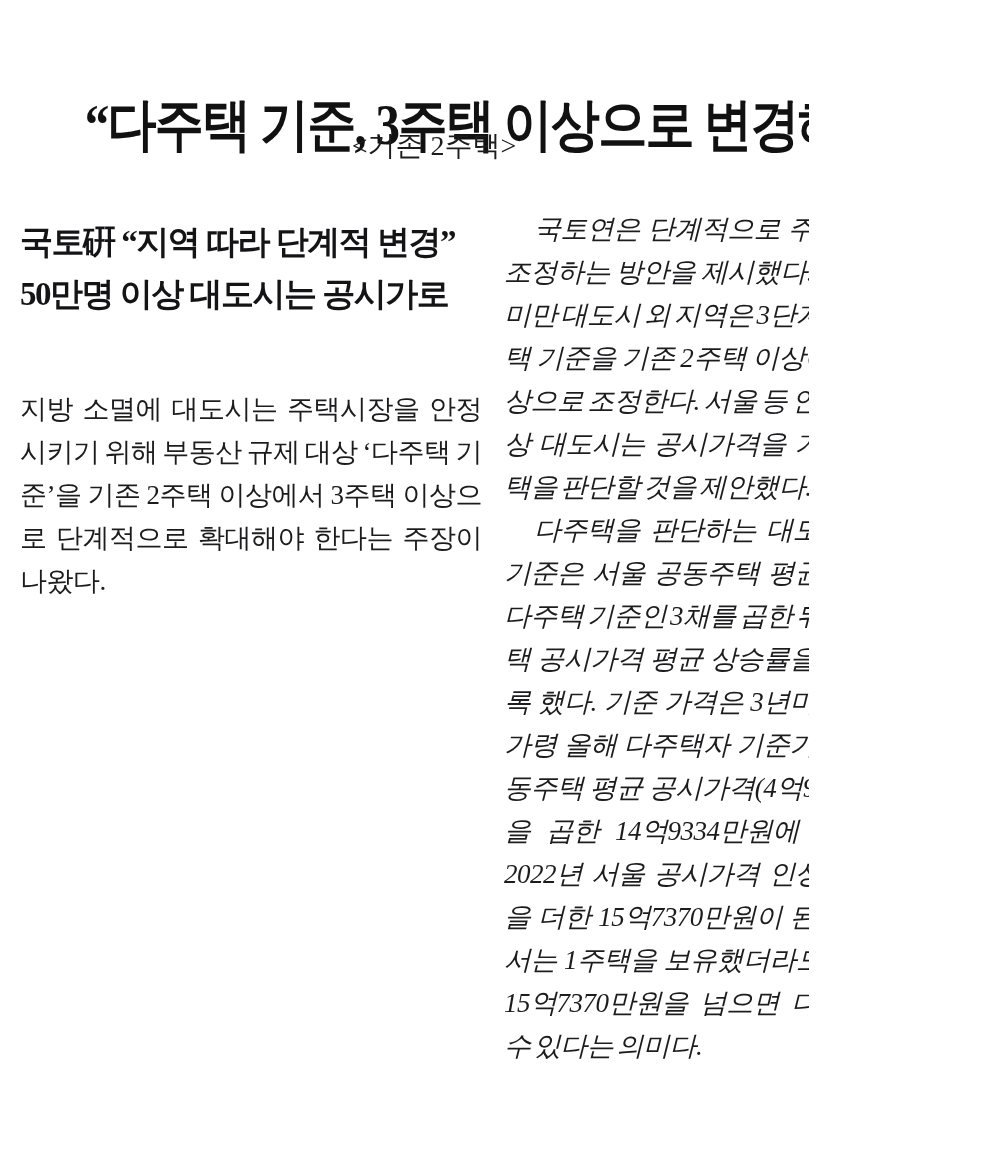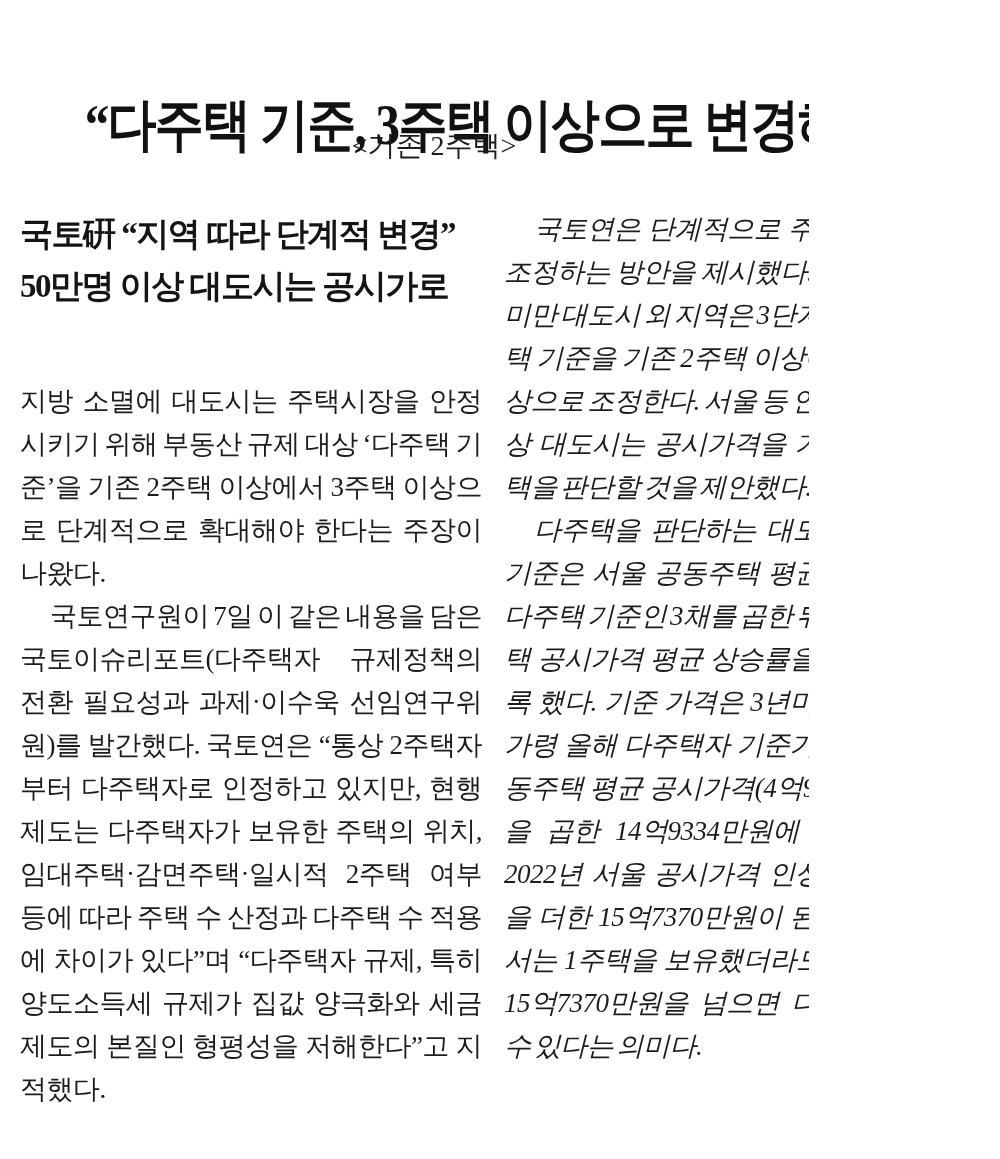--- a/index.html
+++ b/index.html
@@ -47,21 +47,21 @@
     top: 208px;
   }
   .col-left  { left: 20px;  width: 462px; }
   .col-right { left: 504px; width: 458px; font-style: italic; }
   .col-head {
     font-size: 33px;
     line-height: 52px;
     font-weight: 700;
     letter-spacing: -1.5px;
     color: #141416;
-    margin: 0 0 68px 0;
+    margin: 8px 0 68px 0;
   }
   .body-text p {
     margin: 0;
     font-size: 27px;
     line-height: 43px;
     text-align: justify;
     letter-spacing: -0.5px;
     word-spacing: -3px;
     color: #1c1c1e;
   }
@@ -83,21 +83,20 @@
 
   <div class="deck">&lt;기존 2주택&gt;</div>
 
   <div class="col col-left">
     <div class="col-head">
       <div>국토硏 “지역 따라 단계적 변경”</div>
       <div>50만명 이상 대도시는 공시가로</div>
     </div>
     <div class="body-text">
       <p>지방 소멸에 대도시는 주택시장을 안정시키기 위해 부동산 규제 대상 ‘다주택 기준’을 기존 2주택 이상에서 3주택 이상으로 단계적으로 확대해야 한다는 주장이 나왔다.</p>
-      <p class="indent">국토연구원이 7일 이 같은 내용을 담은 국토이슈리포트(다주택자 규제정책의 전환 필요성과 과제·이수욱 선임연구위원)를 발간했다. 국토연은 “통상 2주택자부터 다주택자로 인정하고 있지만, 현행 제도는 다주택자가 보유한 주택의 위치, 임대주택·감면주택·일시적 2주택 여부 등에 따라 주택 수 산정과 다주택 수 적용에 차이가 있다”며 “다주택자 규제, 특히 양도소득세 규제가 집값 양극화와 세금 제도의 본질인 형평성을 저해한다”고 지적했다.</p>
     </div>
   </div>
 
   <div class="col col-right">
     <div class="body-text">
       <p class="indent">국토연은 단계적으로 주택 수 기준을 조정하는 방안을 제시했다. 인구 50만 명 미만 대도시 외 지역은 3단계에 걸쳐 다주택 기준을 기존 2주택 이상에서 3주택 이상으로 조정한다. 서울 등 인구 50만 명 이상 대도시는 공시가격을 기준으로 다주택을 판단할 것을 제안했다.</p>
       <p class="indent">
         <span>다주택을 판단하는 대도시의 공시가 기준은 서울 공동주택 평균 공시가격에 다주택 기준인 3채를 곱한 뒤 매년 공동주택 공시가격 평균 상승률을 더해 구하도록 했다. 기준 가격은 3년마다 갱신한다. 가령 올해 다주택자 기준가격은 서울 공동주택 평균 공시가격(4억9778만원)에 3을 곱한 14억9334만원에 2021년 대비 2022년 서울 공시가격 인상분 8036만원을 더한 15억7370만원이 된다. 대도시에서는 1주택을 보유했더라도 공시가격이 15억7370만원을 넘으면 다주택자로 볼 수 있다는 의미다.</span>
       </p>
     </div>

